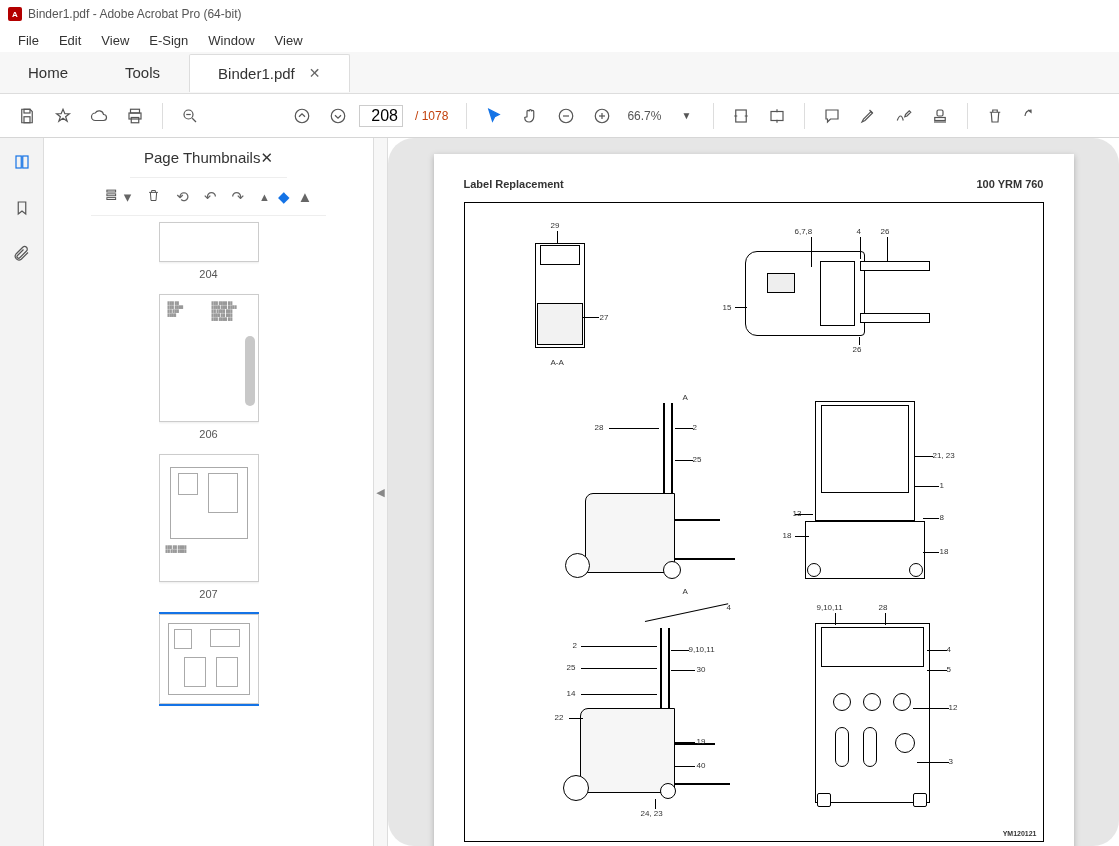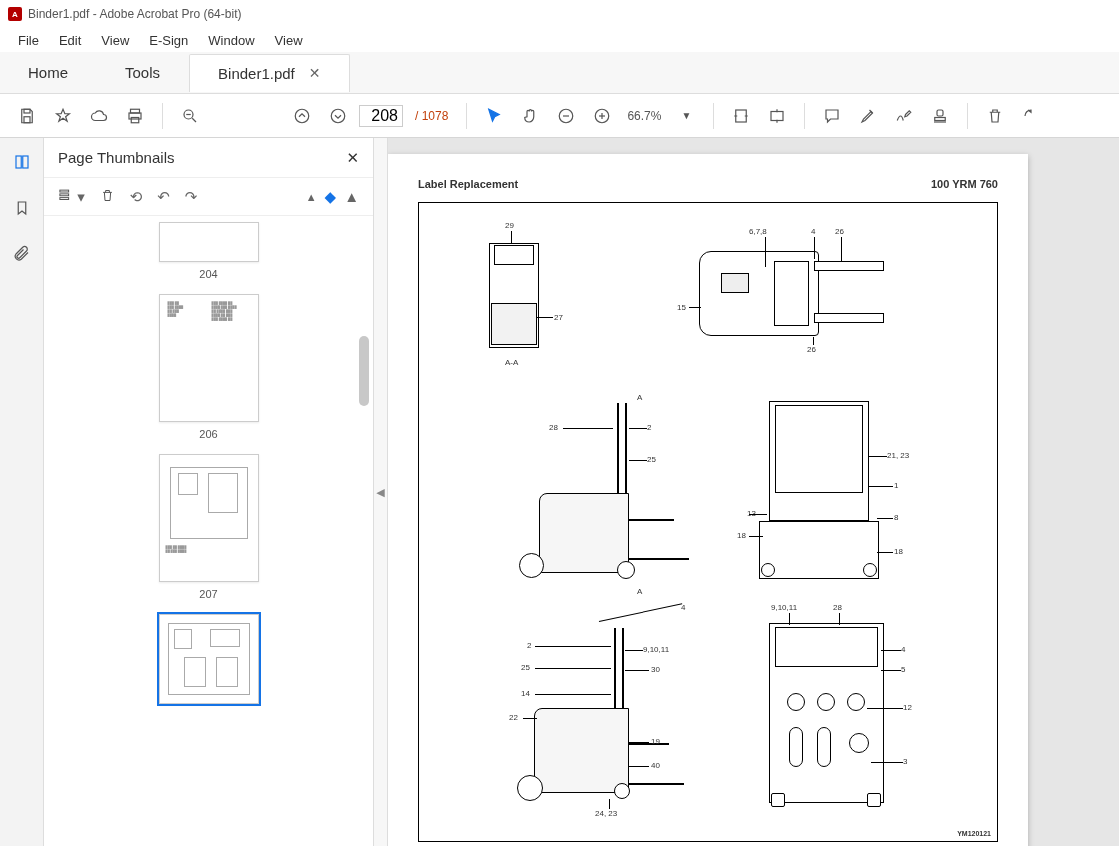--- a/index.html
+++ b/index.html
@@ -27,39 +27,39 @@
 .page-box { width:44px; height:22px; border:1px solid #ccc; font-size:16px; text-align:right; padding:0 4px; }
 .page-total { font-size:12px; color:#c2410c; padding:0 6px; }
 .zoom-val { font-size:12px; color:#555; padding:0 4px; }
 
 
 .main { display:flex; height:calc(846px - 28px - 24px - 42px - 44px); }
 .rail { width:44px; background:#f3f3f3; border-right:1px solid #ddd; display:flex; flex-direction:column; align-items:center; padding-top:10px; gap:18px; }
 .rail-btn { width:28px; height:28px; display:flex; align-items:center; justify-content:center; color:#555; font-size:17px; cursor:pointer; }
 .rail-btn.active { color:#1473e6; }
 
-.thumb-panel { width:330px; border-right:1px solid #ddd; display:flex; flex-direction:column; background:#fff; }
+.thumb-panel { width:330px; border-right:1px solid #ddd; display:flex; flex-direction:column; background:#fff;align-items:center; }
 .thumb-hdr { height:40px; display:flex; align-items:center; justify-content:space-between; padding:0 14px; border-bottom:1px solid #eee; font-size:15px; color:#333; }
 .thumb-tools { height:38px; display:flex; align-items:center; gap:15px; padding:0 14px; border-bottom:1px solid #eee; color:#666; font-size:15px; }
 .thumb-tools .mini { font-size:12px; }
 .thumb-tools .sizer { margin-left:auto; display:flex; gap:8px; align-items:center; }
 .thumb-list { flex:1; overflow:hidden; display:flex; flex-direction:column; align-items:center; padding-top:6px; position:relative; }
 .thumb-item { display:flex; flex-direction:column; align-items:center; margin-bottom:14px; }
 .thumb-page { width:100px; height:128px; border:1px solid #ccc; background:#fff; box-shadow:0 1px 2px rgba(0,0,0,.08); position:relative; overflow:hidden; }
 .thumb-page.short { height:40px; }
 .thumb-item.selected .thumb-page { outline:2px solid #1473e6; }
 .thumb-label { font-size:11px; color:#555; margin-top:6px; }
 .thumb-scrolltrack { position:absolute; right:2px; top:0; width:14px; height:100%; }
 .thumb-scrollthumb { position:absolute; right:2px; top:120px; width:10px; height:70px; background:#c8c8c8; border-radius:5px; }
 .thumb-content-text { position:absolute; top:6px; left:6px; right:6px; font-size:3px; line-height:4px; color:#999; }
 .thumb-content-diag { position:absolute; border:0.5px solid #aaa; }
 
 .collapse-handle { width:14px; display:flex; align-items:center; justify-content:center; color:#888; font-size:11px; background:#f7f7f7; border-right:1px solid #ddd; cursor:pointer; }
 
-.doc-area { flex:1; background:#e6e6e6; overflow:auto; display:flex; justify-content:flex-start; padding:16px 0; }
+.doc-area { flex:1; background:#e6e6e6; overflow:auto; display:flex; justify-content:center; padding:16px 0;border-radius:26px; }
 .page { width:640px; min-height:820px; background:#fff; box-shadow:0 2px 6px rgba(0,0,0,.25); padding:24px 30px; position:relative; }
 .page-hdr { display:flex; justify-content:space-between; font-size:11px; font-weight:bold; margin-bottom:12px; }
 .fig-frame { border:1.5px solid #000; height:640px; position:relative; }
 
 
 .callout { position:absolute; font-size:8px; }
 .box { position:absolute; border:1px solid #000; background:#fff; }
 .line { position:absolute; background:#000; }
 
 svg.icon { width:18px; height:18px; stroke:#555; fill:none; stroke-width:1.6; }

